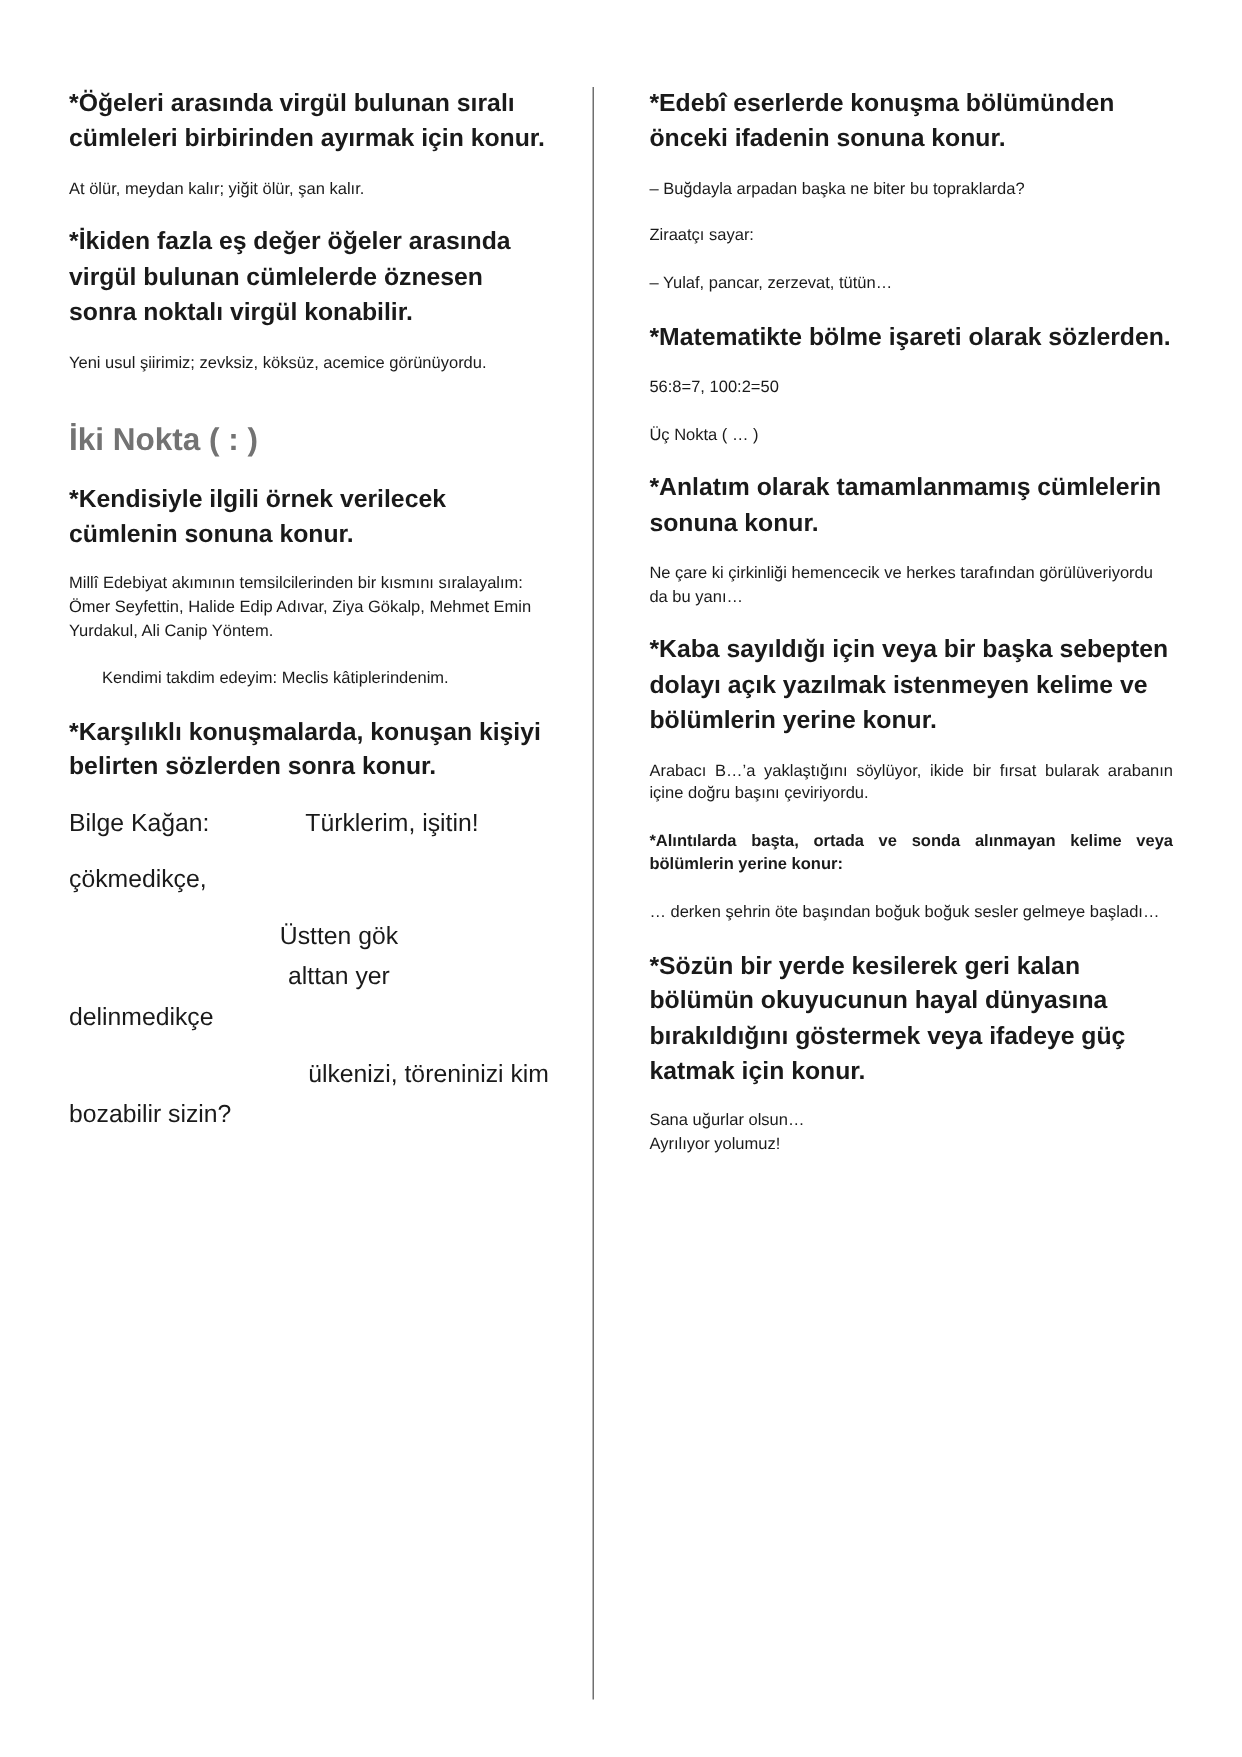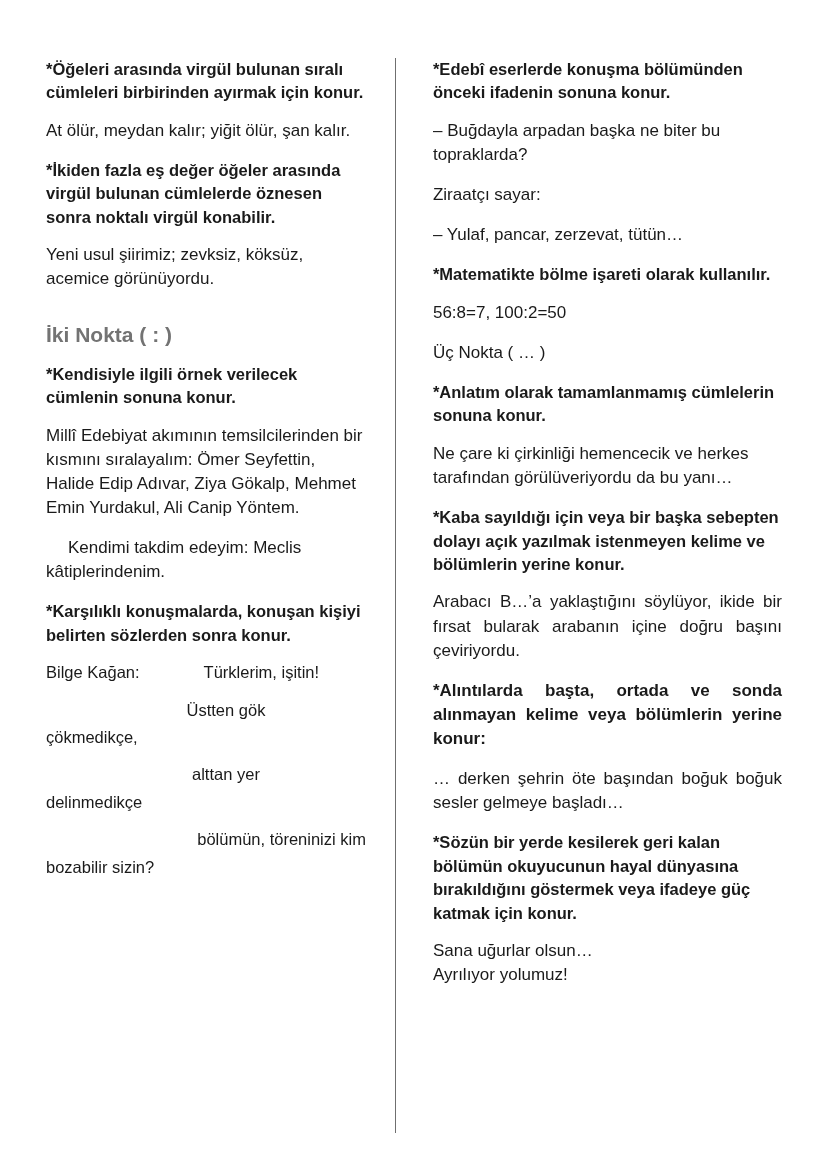--- a/index.html
+++ b/index.html
@@ -41,21 +41,21 @@
     background: #6f6f6f;
     margin: 0 0 0 0;
     flex: 0 0 1px;
   }
   .col-right {
     width: 386px;
     padding-left: 26px;
   }
   p {
     margin: 0 0 16px 0;
-    font-size: 17px;
+    font-size: 11px;
     line-height: 1.42;
   }
   p.bold {
     font-weight: bold;
     font-size: 16.5px;
     line-height: 1.42;
     margin-bottom: 14px;
   }
   p.justify {
     text-align: justify;
@@ -108,51 +108,51 @@
 
       <p class="bold">*Kendisiyle ilgili örnek verilecek cümlenin sonuna konur.</p>
       <p>Millî Edebiyat akımının temsilcilerinden bir kısmını sıralayalım: Ömer Seyfettin, Halide Edip Adıvar, Ziya Gökalp, Mehmet Emin Yurdakul, Ali Canip Yöntem.</p>
       <p><span class="indent"></span><span>Kendimi takdim edeyim: Meclis kâtiplerindenim.</span></p>
       <p class="bold">*Karşılıklı konuşmalarda, konuşan kişiyi belirten sözlerden sonra konur.</p>
 
       <div>
         <p class="pair-line gap">
           <span>Bilge Kağan:</span><span class="tab-wide"></span><span>Türklerim, işitin!</span>
         </p>
+        <p class="pair-line gap">
+          <span>çökmedikçe,</span>
+        </p>
         <p class="pair-line" style="text-align:center; padding-left:40px;">
           <span>Üstten gök</span>
-        </p>
-        <p class="pair-line gap">
-          <span>çökmedikçe,</span>
         </p>
         <p class="pair-line" style="text-align:center; padding-left:40px;">
           <span>alttan yer</span>
         </p>
         <p class="pair-line gap">
           <span>delinmedikçe</span>
         </p>
         <p class="pair-line" style="text-align:right;">
-          <span>bölümün, töreninizi kim</span>
+          <span>ülkenizi, töreninizi kim</span>
         </p>
         <p class="pair-line">
           <span>bozabilir sizin?</span>
         </p>
       </div>
 
     </div>
 
     <div class="divider"></div>
 
     <div class="col col-right">
 
       <p class="bold">*Edebî eserlerde konuşma bölümünden önceki ifadenin sonuna konur.</p>
       <p>– Buğdayla arpadan başka ne biter bu topraklarda?</p>
       <p>Ziraatçı sayar:</p>
       <p>– Yulaf, pancar, zerzevat, tütün…</p>
-      <p class="bold">*Matematikte bölme işareti olarak kullanılır.</p>
+      <p class="bold">*Matematikte bölme işareti olarak sözlerden.</p>
       <p>56:8=7, 100:2=50</p>
       <p>Üç Nokta ( … )</p>
       <p class="bold">*Anlatım olarak tamamlanmamış cümlelerin sonuna konur.</p>
       <p>Ne çare ki çirkinliği hemencecik ve herkes tarafından görülüveriyordu da bu yanı…</p>
       <p class="bold">*Kaba sayıldığı için veya bir başka sebepten dolayı açık yazılmak istenmeyen kelime ve bölümlerin yerine konur.</p>
       <p class="justify">Arabacı B…’a yaklaştığını söylüyor, ikide bir fırsat bularak arabanın içine doğru başını çeviriyordu.</p>
       <p class="justify-bold">*Alıntılarda başta, ortada ve sonda alınmayan kelime veya bölümlerin yerine konur:</p>
       <p class="justify">… derken şehrin öte başından boğuk boğuk sesler gelmeye başladı…</p>
       <p class="bold">*Sözün bir yerde kesilerek geri kalan bölümün okuyucunun hayal dünyasına bırakıldığını göstermek veya ifadeye güç katmak için konur.</p>
       <p class="nowrap-block">Sana uğurlar olsun…

